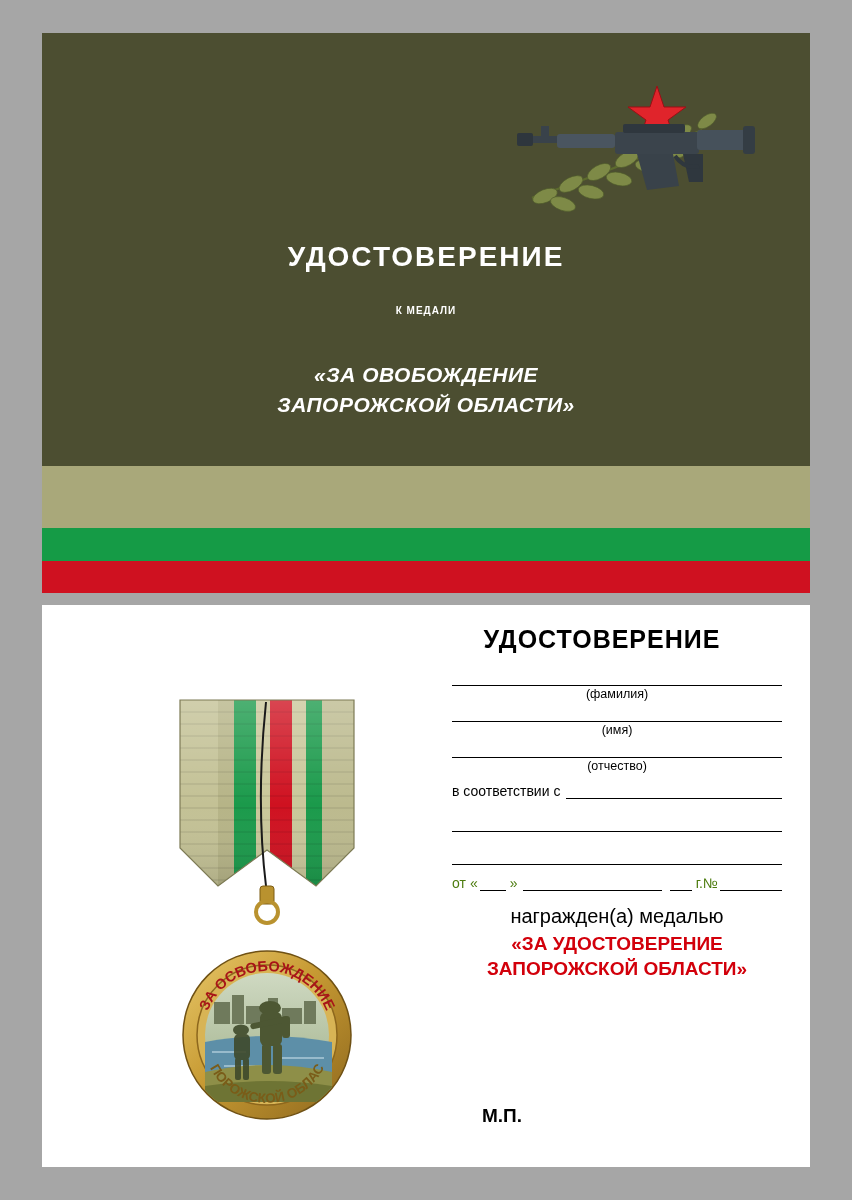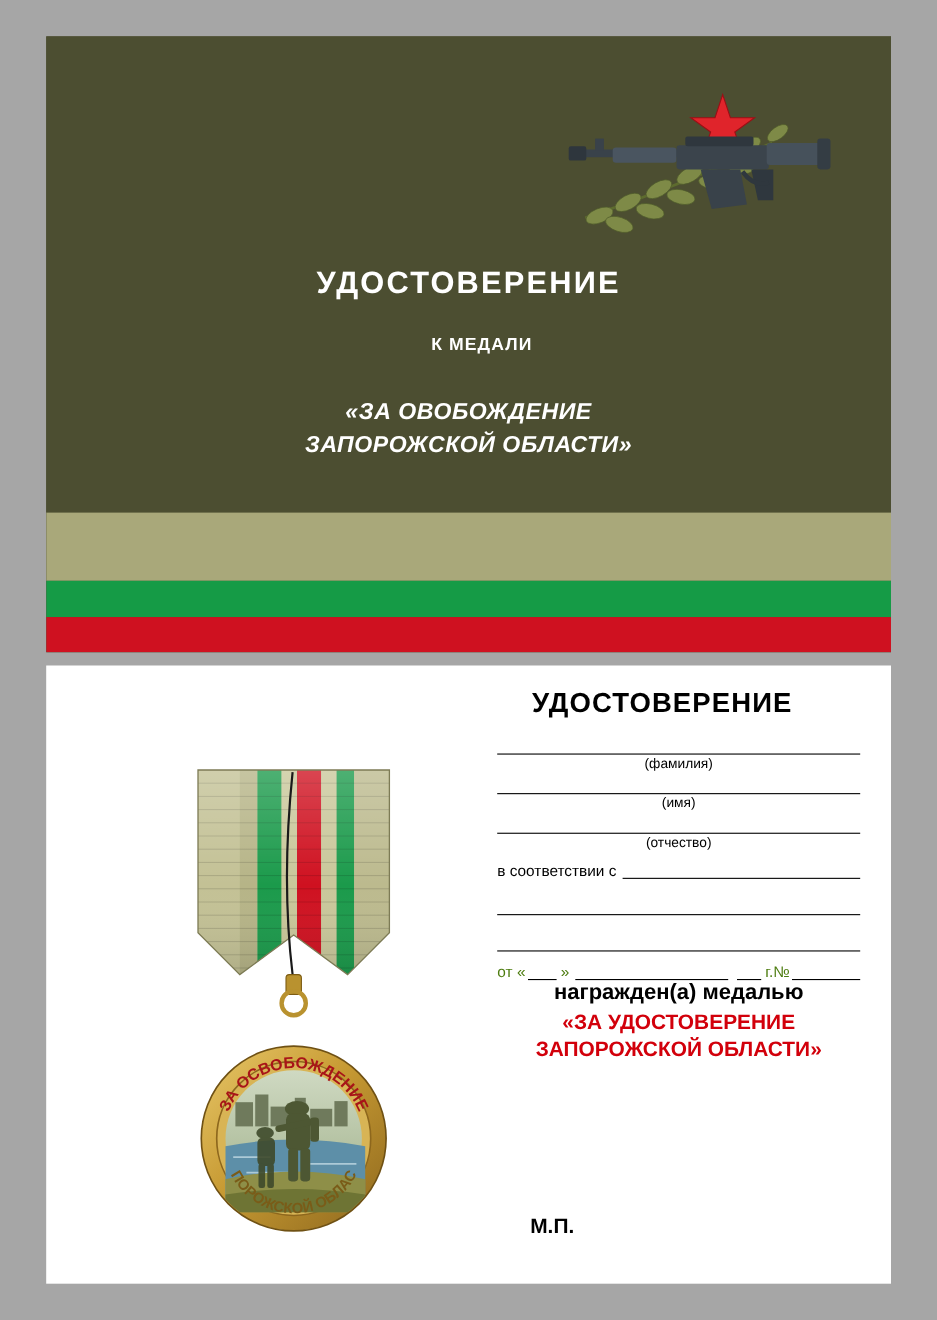--- a/index.html
+++ b/index.html
@@ -70,26 +70,26 @@
     top: 208px;
     width: 100%;
     text-align: center;
     color: #ffffff;
     font-size: 28px;
     font-weight: bold;
     letter-spacing: 2px;
   }
   .cover-sub {
     position: absolute;
-    left: 12px;
+    left: 0;
     top: 272px;
     width: 100%;
     text-align: center;
     color: #ffffff;
-    font-size: 16px;
+    font-size: 10px;
     font-weight: bold;
     letter-spacing: 1px;
   }
   .cover-medal-name {
     position: absolute;
     left: 0;
     top: 327px;
     width: 100%;
     text-align: center;
     color: #ffffff;
@@ -157,22 +157,23 @@
   }
   .date-row .quote { font-size: 14px; padding: 0 2px 0 4px; }
   .date-row .blank-sm { width: 26px; border-bottom: 1px solid #000; height: 14px; }
   .date-row .blank-md { flex: 1 1 auto; border-bottom: 1px solid #000; height: 14px; margin: 0 4px; }
   .date-row .blank-xs { width: 22px; border-bottom: 1px solid #000; height: 14px; margin: 0 4px; }
   .date-row .blank-no { width: 62px; border-bottom: 1px solid #000; height: 14px; margin-left: 2px; }
 
   .awarded {
     text-align: center;
     font-size: 20px;
-    font-weight: bold;
-    color: #000;
+    font-weight: normal;
+    color: #000;
+    margin-top: 14px;
   }
   .medal-title-red {
     text-align: center;
     font-size: 19px;
     font-weight: bold;
     color: #d2000b;
     line-height: 1.3;
     margin-top: 4px;
   }
 

